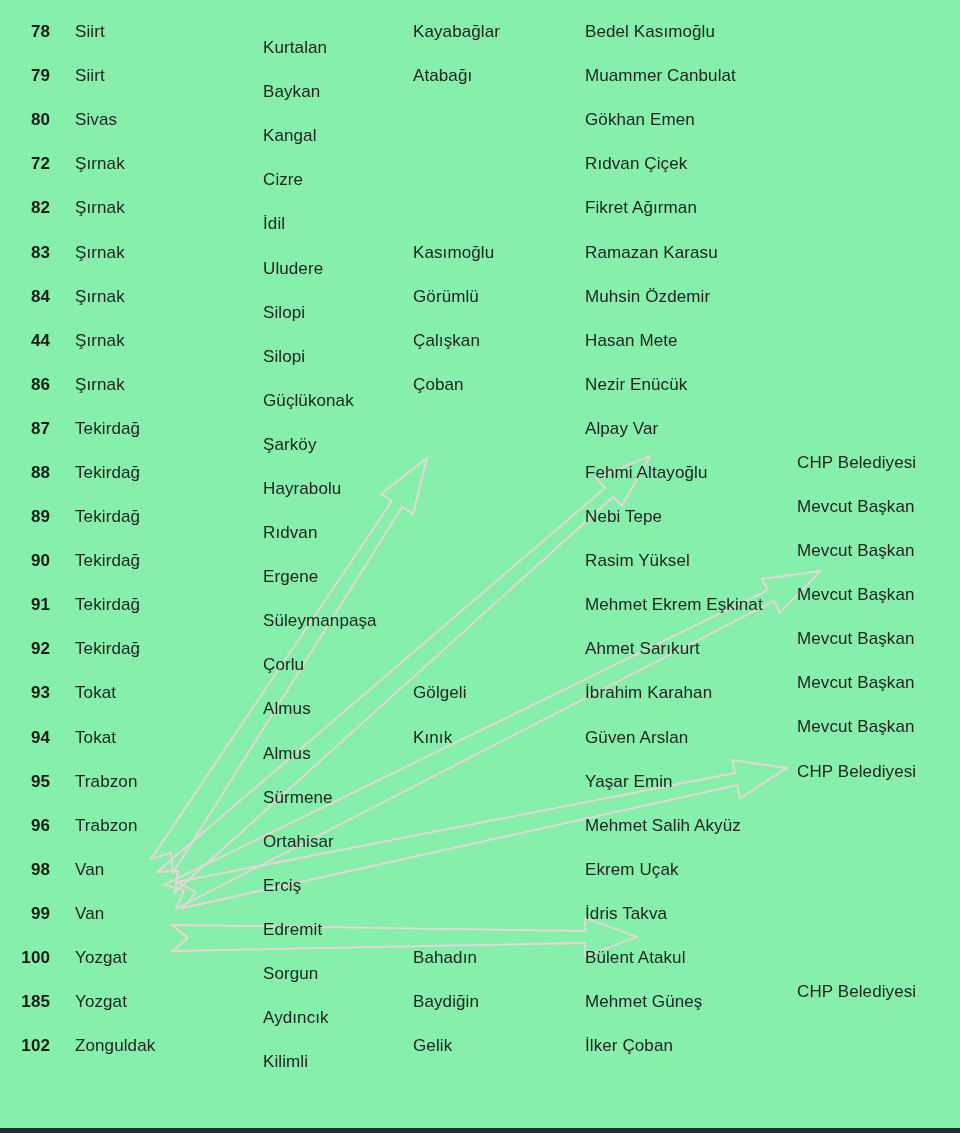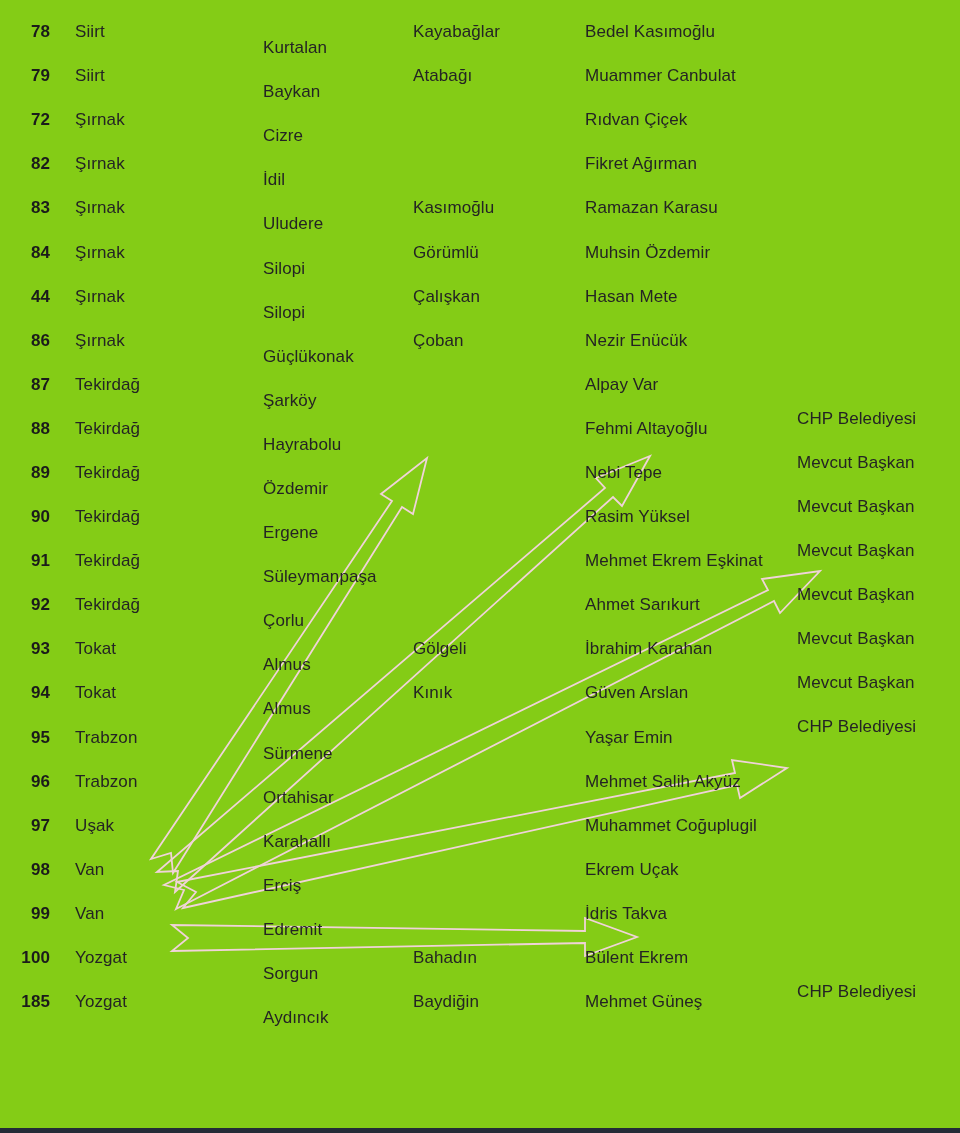--- a/index.html
+++ b/index.html
@@ -1,17 +1,17 @@
 <!DOCTYPE html>
 <html><head>
 <meta charset="utf-8">
 <style>
   html,body{margin:0;padding:0;background:#ffffff;}
   .page{
-    position:relative;width:960px;height:1133px;background:#84cc16;
+    position:relative;width:960px;height:1133px;background:#86efac;
     overflow:hidden;font-family:"Liberation Sans",sans-serif;
   }
   .wm{position:absolute;left:0;top:0;z-index:0;}
   .wm polygon{fill:none;stroke:#f0d3d8;stroke-width:1.8;stroke-linejoin:miter;}
   .rows{position:absolute;left:0;top:10px;right:0;z-index:1;}
   .row{position:relative;height:44.1px;}
   .c{
     position:absolute;top:50%;transform:translateY(-50%);
     font-size:17px;color:#242424;white-space:nowrap;letter-spacing:.1px;
   }
@@ -48,20 +48,28 @@
 
   <div class="row">
     <span class="c c-no">79</span>
     <span class="c c-prov">Siirt</span>
     <span class="c c-dist">Baykan</span>
     <span class="c c-loc">Atabağı</span>
     <span class="c c-name">Muammer Canbulat</span>
     <span class="c c-status"></span>
   </div>
 
+  <div class="row">
+    <span class="c c-no">80</span>
+    <span class="c c-prov">Sivas</span>
+    <span class="c c-dist">Kangal</span>
+    <span class="c c-loc"></span>
+    <span class="c c-name">Gökhan Emen</span>
+    <span class="c c-status"></span>
+  </div>
 
   <div class="row">
     <span class="c c-no">72</span>
     <span class="c c-prov">Şırnak</span>
     <span class="c c-dist">Cizre</span>
     <span class="c c-loc"></span>
     <span class="c c-name">Rıdvan Çiçek</span>
     <span class="c c-status"></span>
   </div>
 
@@ -124,21 +132,21 @@
     <span class="c c-prov">Tekirdağ</span>
     <span class="c c-dist">Hayrabolu</span>
     <span class="c c-loc"></span>
     <span class="c c-name">Fehmi Altayoğlu</span>
     <span class="c c-status">Mevcut Başkan</span>
   </div>
 
   <div class="row">
     <span class="c c-no">89</span>
     <span class="c c-prov">Tekirdağ</span>
-    <span class="c c-dist">Özdemir</span>
+    <span class="c c-dist">Rıdvan</span>
     <span class="c c-loc"></span>
     <span class="c c-name">Nebi Tepe</span>
     <span class="c c-status">Mevcut Başkan</span>
   </div>
 
   <div class="row">
     <span class="c c-no">90</span>
     <span class="c c-prov">Tekirdağ</span>
     <span class="c c-dist">Ergene</span>
     <span class="c c-loc"></span>
@@ -193,28 +201,20 @@
 
   <div class="row">
     <span class="c c-no">96</span>
     <span class="c c-prov">Trabzon</span>
     <span class="c c-dist">Ortahisar</span>
     <span class="c c-loc"></span>
     <span class="c c-name">Mehmet Salih Akyüz</span>
     <span class="c c-status"></span>
   </div>
 
-  <div class="row">
-    <span class="c c-no">97</span>
-    <span class="c c-prov">Uşak</span>
-    <span class="c c-dist">Karahallı</span>
-    <span class="c c-loc"></span>
-    <span class="c c-name">Muhammet Coğuplugil</span>
-    <span class="c c-status"></span>
-  </div>
 
   <div class="row">
     <span class="c c-no">98</span>
     <span class="c c-prov">Van</span>
     <span class="c c-dist">Erciş</span>
     <span class="c c-loc"></span>
     <span class="c c-name">Ekrem Uçak</span>
     <span class="c c-status"></span>
   </div>
 
@@ -225,29 +225,37 @@
     <span class="c c-loc"></span>
     <span class="c c-name">İdris Takva</span>
     <span class="c c-status"></span>
   </div>
 
   <div class="row">
     <span class="c c-no">100</span>
     <span class="c c-prov">Yozgat</span>
     <span class="c c-dist">Sorgun</span>
     <span class="c c-loc">Bahadın</span>
-    <span class="c c-name">Bülent Ekrem</span>
+    <span class="c c-name">Bülent Atakul</span>
     <span class="c c-status">CHP Belediyesi</span>
   </div>
 
   <div class="row">
     <span class="c c-no">185</span>
     <span class="c c-prov">Yozgat</span>
     <span class="c c-dist">Aydıncık</span>
     <span class="c c-loc">Baydiğin</span>
     <span class="c c-name">Mehmet Güneş</span>
     <span class="c c-status"></span>
   </div>
 
+  <div class="row">
+    <span class="c c-no">102</span>
+    <span class="c c-prov">Zonguldak</span>
+    <span class="c c-dist">Kilimli</span>
+    <span class="c c-loc">Gelik</span>
+    <span class="c c-name">İlker Çoban</span>
+    <span class="c c-status"></span>
+  </div>
 </div>
 
   <div class="bottom-bar" id="bottom-bar" style="background: rgb(35, 43, 55);"></div>
 </div>
 
 </body></html>

